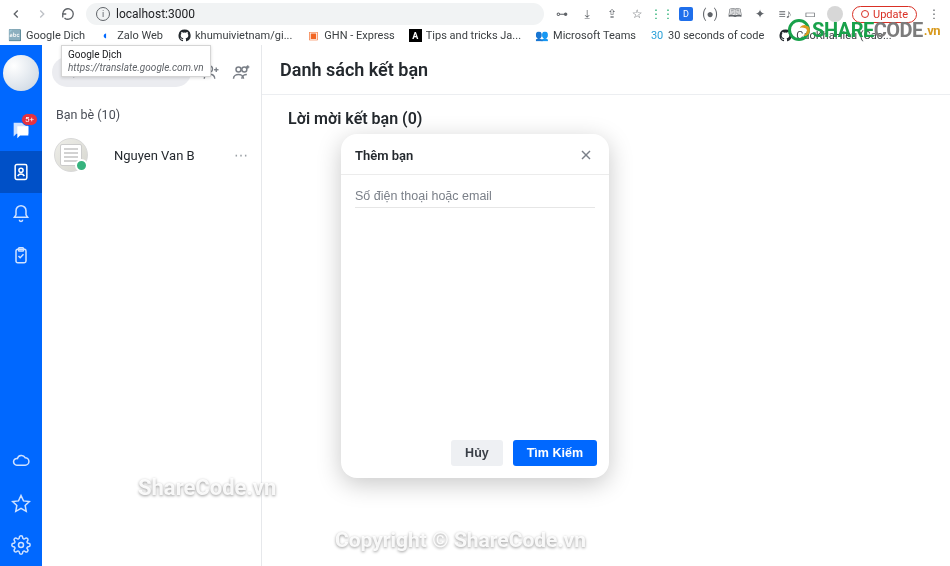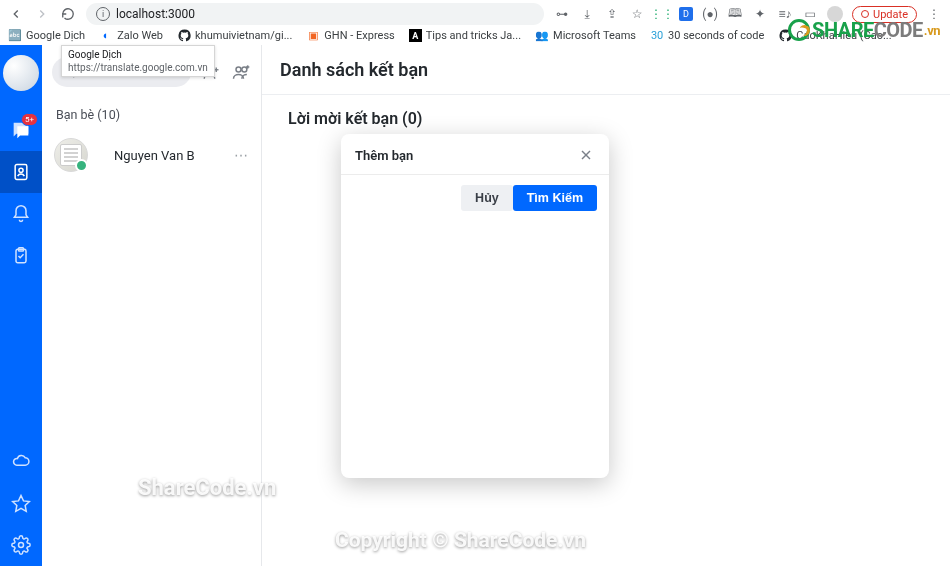--- a/index.html
+++ b/index.html
@@ -14,21 +14,21 @@
   .omnibox .info { width:14px; height:14px; border:1px solid #5f6368; border-radius:50%; display:flex; align-items:center; justify-content:center; font-size:9px; color:#5f6368;}
   .right-icons { display:flex; align-items:center; gap:9px; color:#5f6368; }
   .ri { width:16px; height:16px; display:flex; align-items:center; justify-content:center; cursor:pointer; font-size:12px;}
   .update-pill { border:1px solid #d93025; color:#d93025; border-radius:12px; padding:1px 8px; font-size:11px; display:flex; gap:4px; align-items:center;}
   .bookmark-row { display:flex; align-items:center; height:19px; padding:0 8px; gap:14px; font-size:11px; color:#3c4043; margin-top:0px;}
   .bm { display:flex; align-items:center; gap:4px; cursor:pointer; white-space:nowrap;}
   .bm .ico { width:14px; height:14px; display:flex; align-items:center; justify-content:center; font-size:11px;}
 
   .tooltip { position:absolute; left:61px; top:45px; background:#fff; border:1px solid #d5d5d5; box-shadow:0 1px 3px rgba(0,0,0,0.15); padding:2px 6px; font-size:10px; line-height:1.3; z-index:50;}
   .tooltip .t1 { color:#202124; }
-  .tooltip .t2 { color:#5f6368; }
+  .tooltip .t2 { color:#5f6368;font-style:italic; }
 
   
   .app { position:absolute; top:45px; left:0; right:0; bottom:0; display:flex; background:#fff;}
   .sidebar-l { width:42px; background:#0068ff; display:flex; flex-direction:column; align-items:center; padding-top:10px; gap:0; }
   .avatar-top { width:36px; height:36px; border-radius:50%; background:radial-gradient(circle at 30% 30%, #fff, #c8d3df); position:relative; cursor:pointer; margin-bottom:18px;}
   .sb-item { width:42px; height:42px; display:flex; align-items:center; justify-content:center; color:#d0e2ff; cursor:pointer; position:relative;}
   .sb-item.active { background:#0050c7; color:#fff;}
   .sb-item .badge { position:absolute; top:4px; right:4px; background:#e4323f; color:#fff; border-radius:8px; font-size:8px; padding:0 3px; line-height:11px; border:1px solid #0068ff;}
   .sidebar-l .spacer { flex:1; }
 
@@ -46,28 +46,28 @@
   .friend-row .name { flex:1; font-size:13px; color:#24292e;}
   .friend-row .more { color:#9aa0a6; font-size:14px; letter-spacing:1px;}
 
   .main { flex:1; background:#fff; padding-top:14px; position:relative;}
   .main h2 { font-size:18px; font-weight:600; padding:0 18px 16px; color:#24292e;}
   .subhdr { font-size:16px; font-weight:600; padding:0 26px; color:#24292e;}
   .main .divider { border-top:1px solid #eceef1; margin-top:-2px;}
 
   
   .modal-backdrop { position:absolute; inset:0; }
-  .modal { position:absolute; left:341px; top:134px; width:268px; height:344px; background:#fff; border-radius:8px; box-shadow:0 6px 24px rgba(0,0,0,0.22); display:flex; flex-direction:column;}
+  .modal { position:absolute; left:341px; top:134px; width:268px; height:344px; background:#fff; border-radius:16px; box-shadow:0 6px 24px rgba(0,0,0,0.22); display:flex; flex-direction:column;}
   .modal-head { display:flex; align-items:center; justify-content:space-between; padding:12px 14px 10px; border-bottom:1px solid #ececec;}
   .modal-head .title { font-size:13px; font-weight:600; color:#24292e;}
   .modal-head .close { width:18px; height:18px; color:#7b8089; cursor:pointer; display:flex; align-items:center; justify-content:center;}
   .modal-body { flex:1; padding:10px 14px;}
   .modal-body input { width:100%; border:none; border-bottom:1px solid #e6e6e6; padding:4px 0; font-size:12.5px; outline:none; color:#24292e;}
   .modal-body input::placeholder { color:#7b8089;}
-  .modal-foot { display:flex; justify-content:flex-end; padding:10px 12px 12px;}
+  .modal-foot { display:flex; justify-content:flex-end; gap:10px; padding:10px 12px 12px;}
   .btn { border:none; border-radius:3px; padding:6px 14px; font-size:12.5px; font-weight:600; cursor:pointer;}
   .btn.sec { background:#eef0f3; color:#3a3f47;}
   .btn.pri { background:#0068ff; color:#fff;}
 
   
   .wm-logo { position:absolute; right:10px; top:18px; font-weight:700; font-size:20px; letter-spacing:-0.5px; z-index:60; display:flex; align-items:center;}
   .wm-logo .s1 { color:#18a14a;}
   .wm-logo .s2 { color:#7c7c7c;}
   .wm-logo .s3 { color:#d89a1e; font-size:13px; margin-left:1px;}
   .wm-logo .ring { width:22px; height:22px; border:3px solid #18a14a; border-radius:50%; position:relative; margin-right:2px;}
@@ -271,20 +271,23 @@
 <div class="modal">
   <div class="modal-head">
     <div class="title">Thêm bạn</div>
     <div class="close">
       <svg width="16" height="16" viewBox="0 0 24 24" fill="none" stroke="currentColor" stroke-width="2">
           <line x1="6" y1="6" x2="18" y2="18"></line>
           <line x1="6" y1="18" x2="18" y2="6"></line>
         </svg>
     </div>
   </div>
+  <div class="modal-body">
+    <input type="text" placeholder="Số điện thoại hoặc email" style="">
+  </div>
   <div class="modal-foot">
     <button class="btn sec">Hủy</button>
     <button class="btn pri">Tìm Kiếm</button>
   </div>
 </div>
 
 <div class="wm-logo">
   <span class="ring"></span>
   <span class="s1">SHARE</span>
     <span class="s2">CODE</span>

